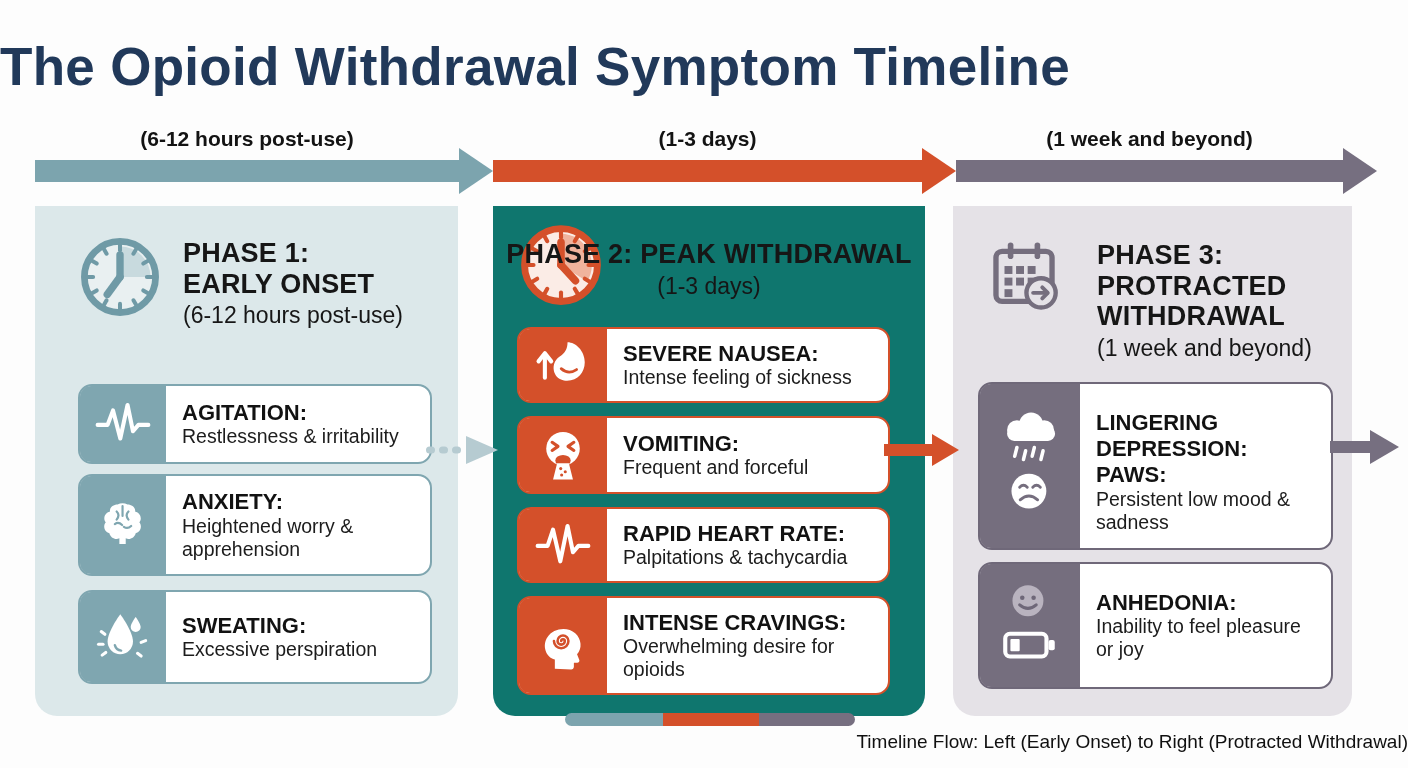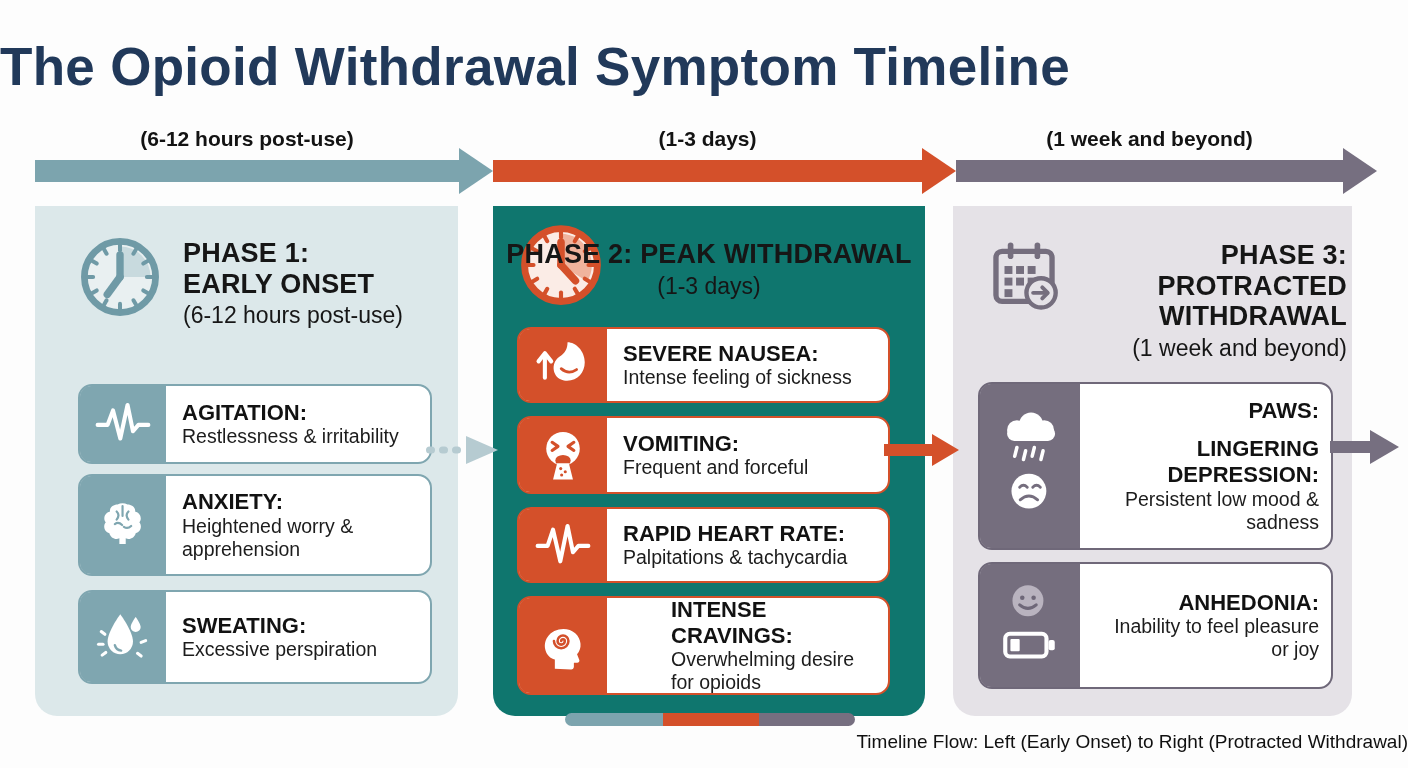--- a/index.html
+++ b/index.html
@@ -22,21 +22,21 @@
   .bar.b2 { left:493px; width:429px; background:#d4502a; }
   .bar.b3 { left:956px; width:387px; background:#766f80; }
   .ahead { position:absolute; top:148px; width:0; height:0; border-top:23px solid transparent; border-bottom:23px solid transparent; }
   .ahead.h1 { left:459px;  border-left:34px solid #7ca4ae; }
   .ahead.h2 { left:922px;  border-left:34px solid #d4502a; }
   .ahead.h3 { left:1343px; border-left:34px solid #766f80; }
   
   .panel { position:absolute; top:182px; height:510px; border-radius:0 0 22px 22px;margin-top:24px; }
   .panel.p1 { left:35px;  width:423px; background:#dce8ea; }
   .panel.p2 { left:493px; width:432px; background:#0f766e; }
-  .panel.p3 { left:953px; width:399px; background:#e5e2e7;text-align:right; }
+  .panel.p3 { left:953px; width:399px; background:#e5e2e7; }
   .phase-icon { position:absolute; }
   .p1 .phase-icon { left:42px;  top:28px; }
   .p2 .phase-icon { left:24px;  top:15px; z-index:1; }
   .p3 .phase-icon { left:32px;  top:32px; }
   .phase-head { position:absolute; color:#161616; }
   .p1 .phase-head { left:148px; top:32px; width:270px; }
   .p2 .phase-head { left:0; top:33px; width:100%; text-align:center; z-index:2; }
   .p3 .phase-head { left:144px; top:34px; width:250px; }
   .phase-head .line { font-size:27px; font-weight:800; line-height:1.13; letter-spacing:0.2px; }
   .phase-head .sub  { font-size:23px; font-weight:400; line-height:1.2; margin-top:3px; }
@@ -53,21 +53,21 @@
   .name { font-size:22px; font-weight:800; line-height:1.17; color:#121212; }
   .name.gap2 { margin-top:12px; }
   .desc { font-size:19.5px; font-weight:400; line-height:1.18; color:#1c1c1c; }
   .desc.nowrap { white-space:nowrap; }
   .p1 .c1 { top:178px; height:80px; }
   .p1 .c2 { top:268px; height:102px; }
   .p1 .c3 { top:384px; height:94px; }
   .p2 .c1 { top:121px; height:76px; }
   .p2 .c2 { top:210px; height:78px; }
   .p2 .c3 { top:301px; height:76px; }
-  .p2 .c4 { top:390px; height:99px;gap:48px; }
+  .p2 .c4 { top:390px; height:99px; }
   .p3 .c1 { top:176px; height:168px; }
   .p3 .c2 { top:356px; height:127px; }
   
   .connector { position:absolute; }
   .conn1 { left:426px;  top:433px; }
   .conn2 { left:884px;  top:433px; }
   .conn3 { left:1330px; top:428px; }
   
   .colorbar { position:absolute; left:565px; top:713px; width:290px; height:13px; border-radius:7px; overflow:hidden; display:flex; }
   .colorbar .seg1 { width:98px; background:#7ca4ae; }
@@ -301,22 +301,22 @@
           </g>
           <circle cx="31" cy="78" r="16" fill="#ffffff"></circle>
           <g stroke="#756e7e" stroke-width="2.6" fill="none" stroke-linecap="round">
             <path d="M22.5,74.5 q3.5,-3.5 7,0"></path>
               <path d="M34.5,74.5 q3.5,-3.5 7,0"></path>
             <path d="M23,86 q8,-7 16,0"></path>
           </g>
         </svg>
       </div>
       <div class="txt">
+        <div class="name gap2">LINGERING DEPRESSION:</div>
         <div class="name">PAWS:</div>
-        <div class="name gap2">LINGERING DEPRESSION:</div>
         <div class="desc">Persistent low mood &amp; sadness</div>
       </div>
     </div>
 
     <div class="card c2">
       <div class="icon-sec">
         <svg width="66" height="99" viewBox="0 0 64 96">
           <circle cx="30" cy="24" r="15" fill="#b9b3bf"></circle>
           <circle cx="24.5" cy="21" r="2.2" fill="#6e6778"></circle>
             <circle cx="35.5" cy="21" r="2.2" fill="#6e6778"></circle>

